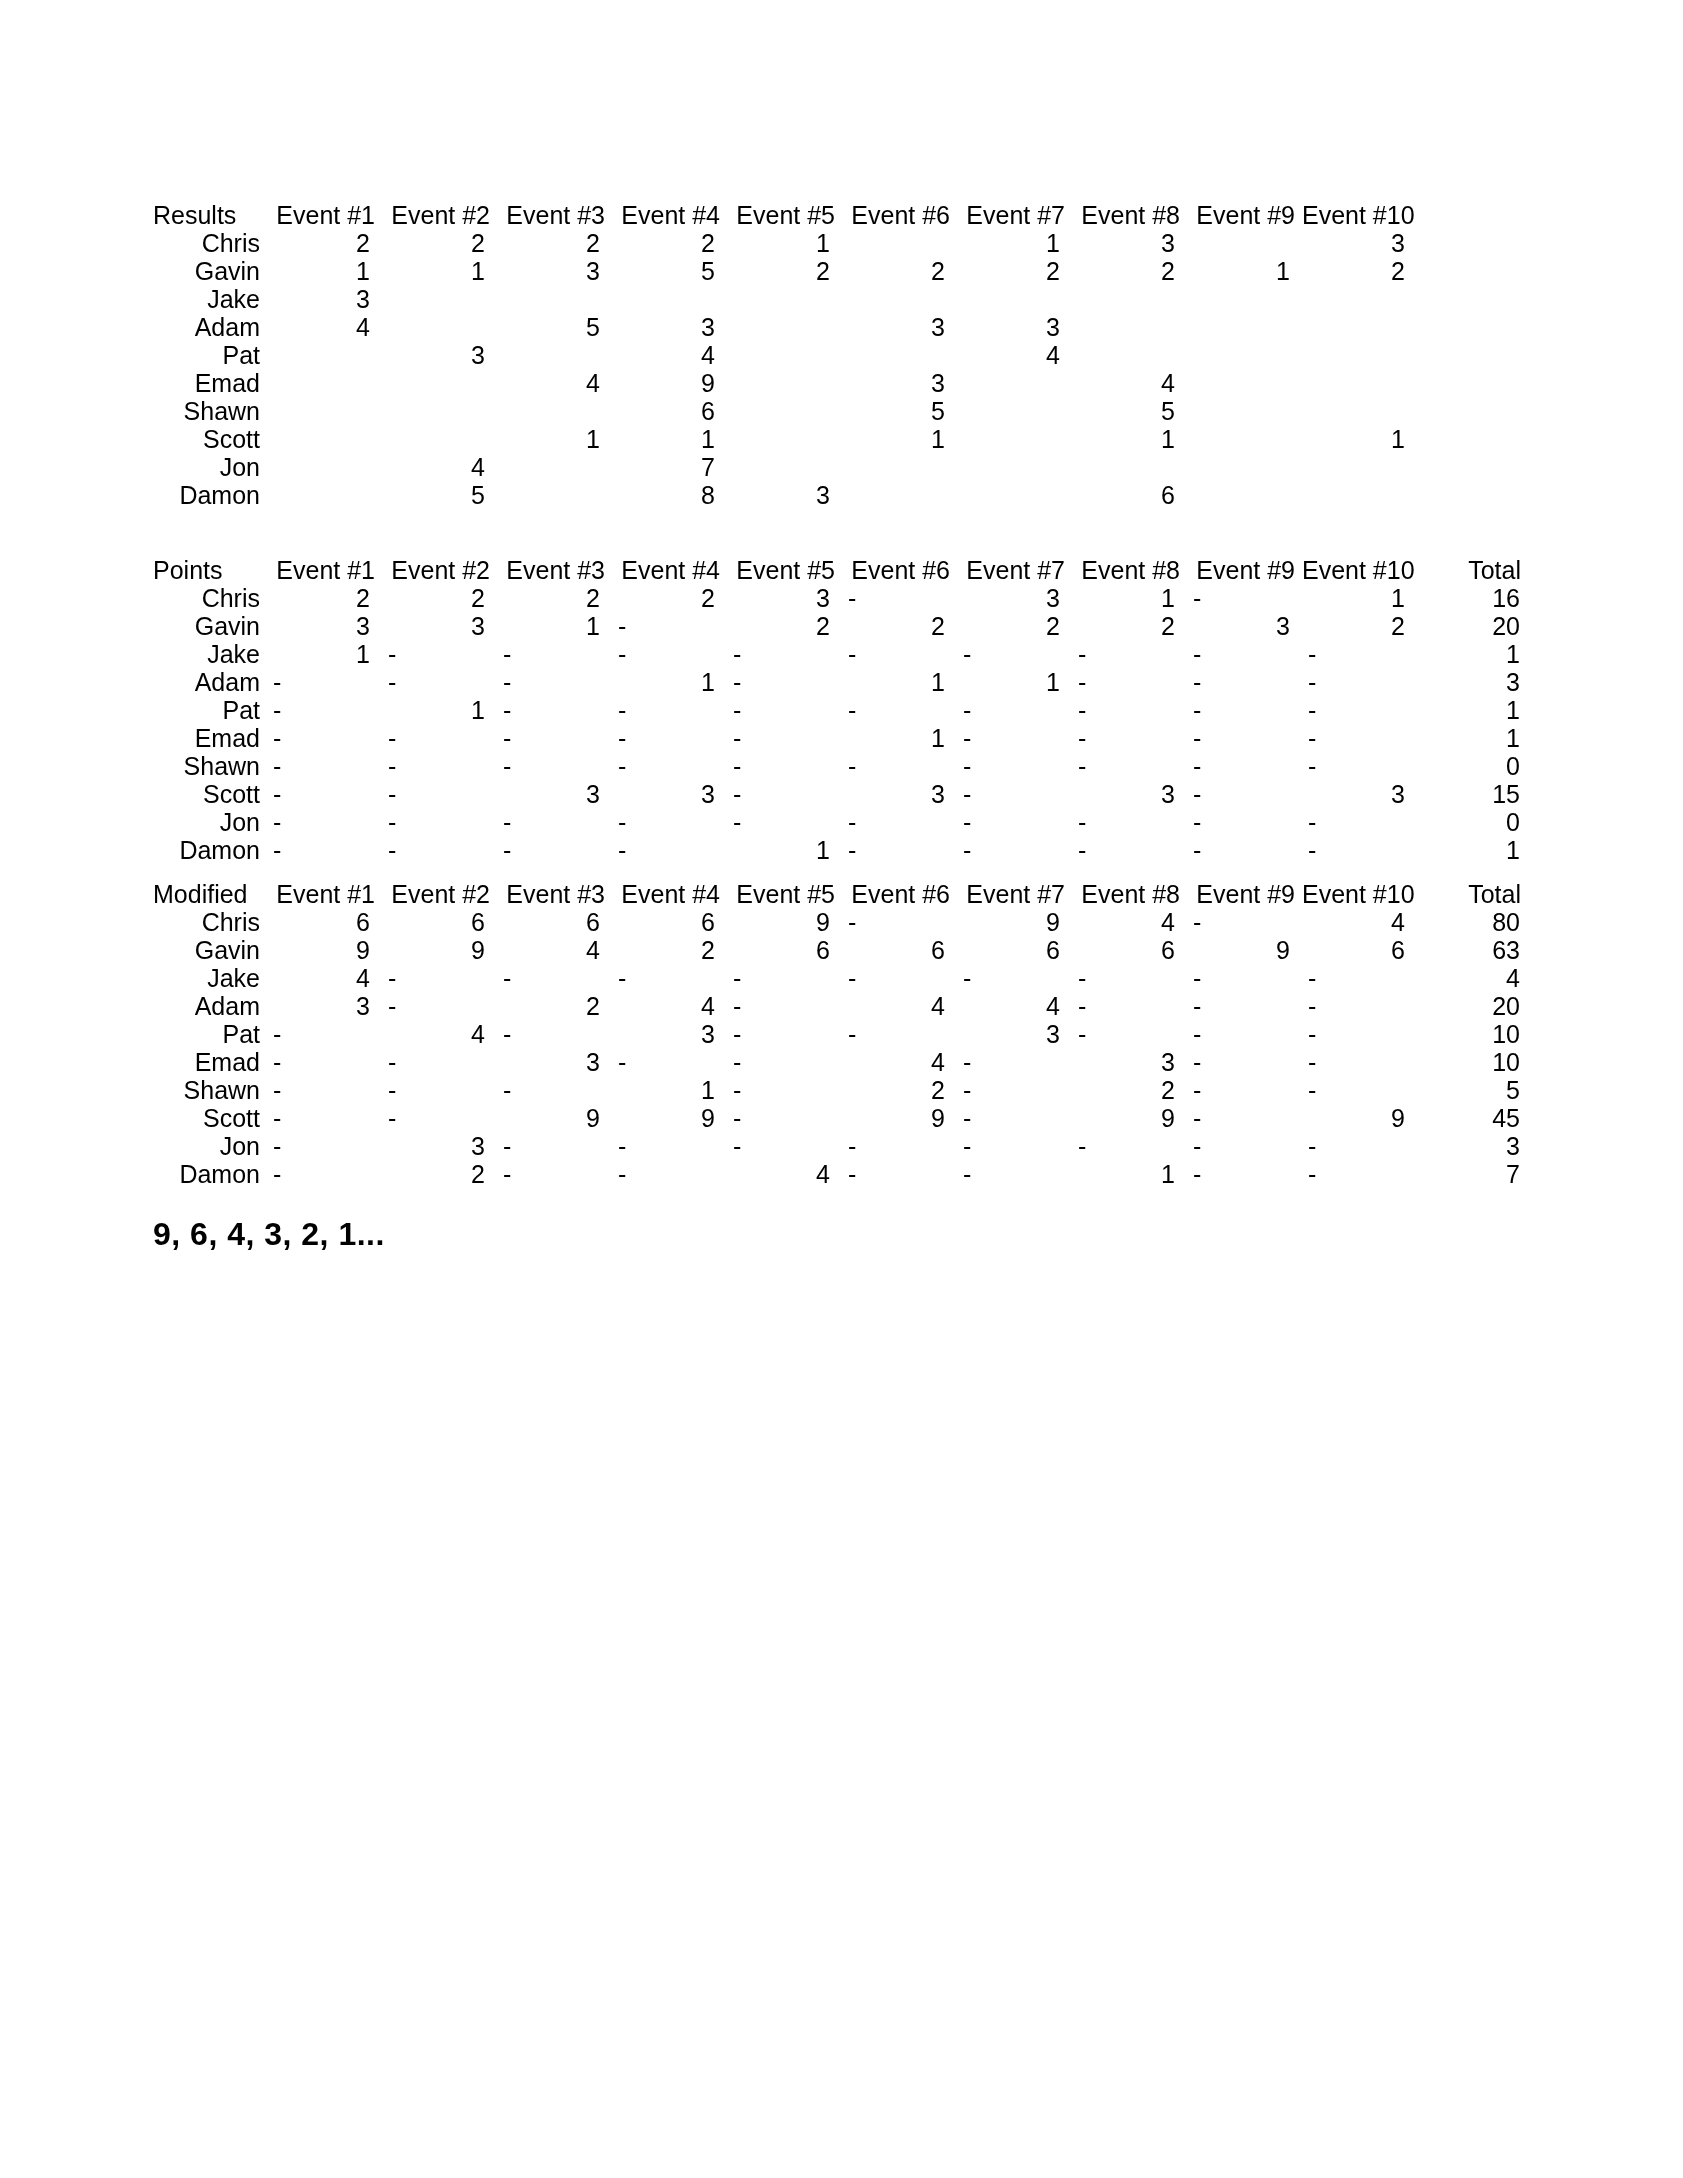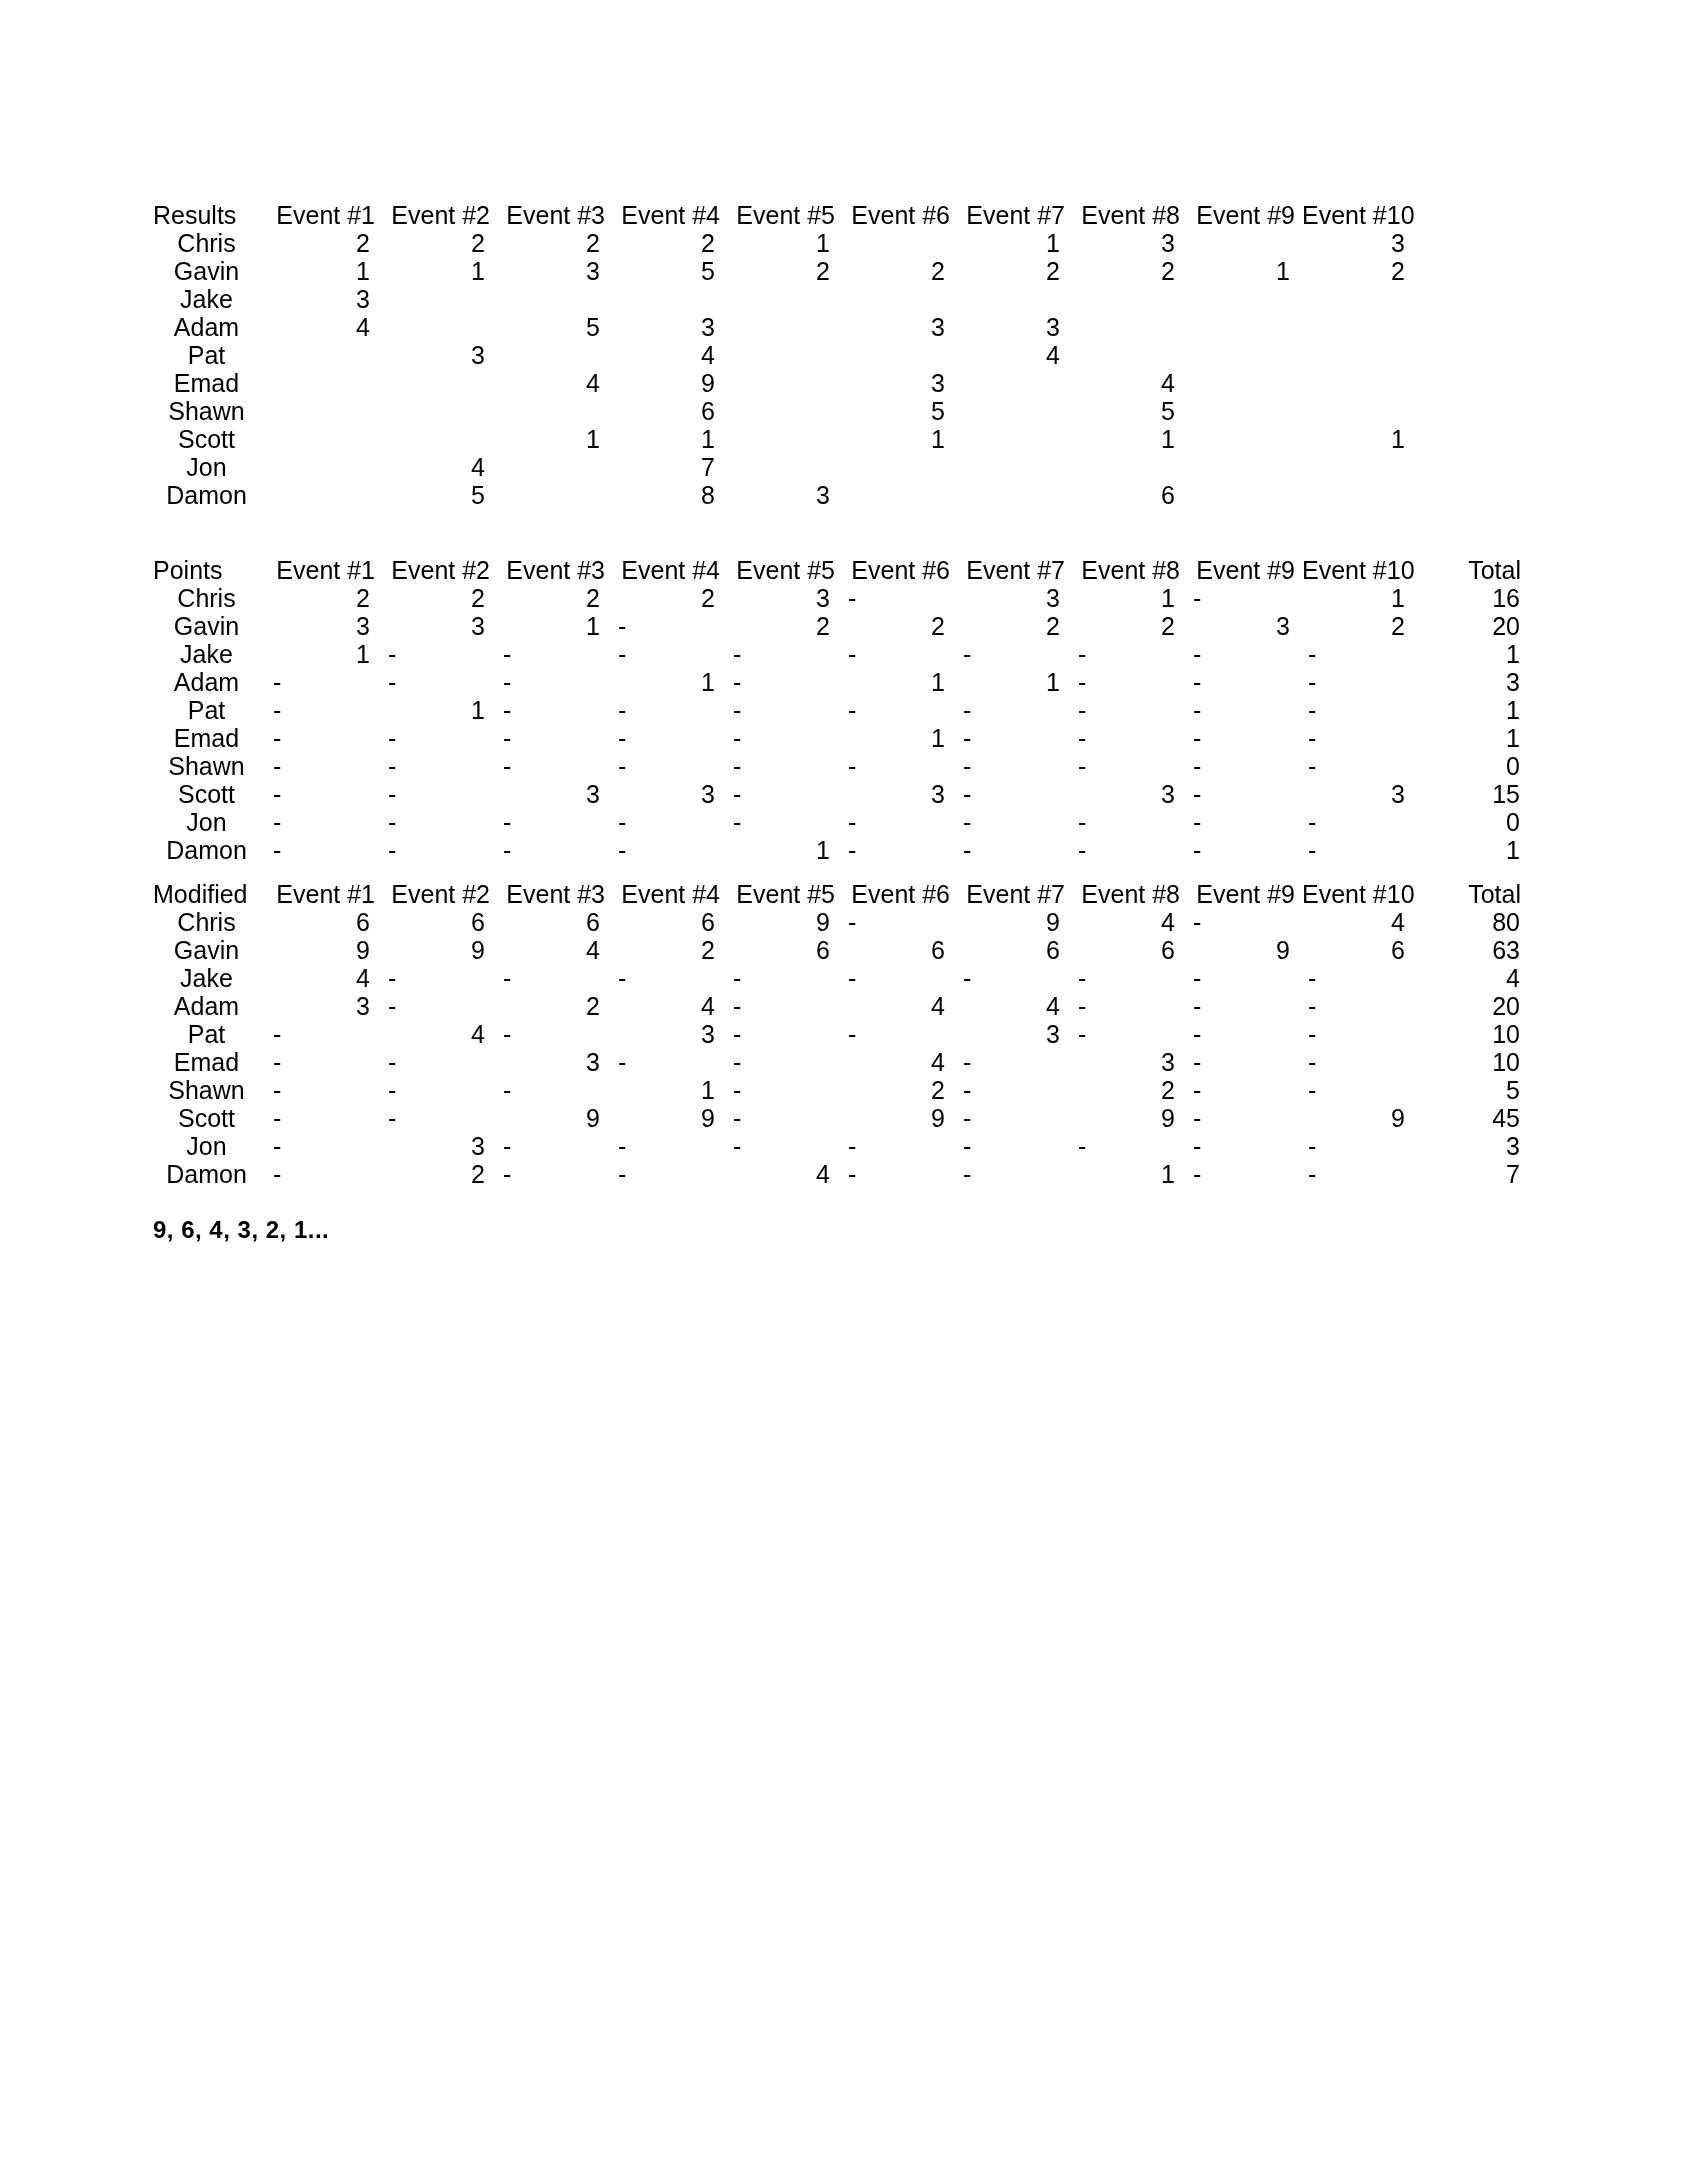--- a/index.html
+++ b/index.html
@@ -21,29 +21,29 @@
   #tbl-results{top:201px;}
   #tbl-points{top:556px;}
   #tbl-modified{top:880px;}
   .cell{
     height:28px;
     line-height:28px;
     white-space:nowrap;
   }
   .c-title{text-align:left;}
   .c-head{text-align:right;padding-left:7px;}
-  .c-name{text-align:center;}
+  .c-name{text-align:right;}
   .c-num{text-align:right;padding-right:5px;}
   .c-dash{text-align:left;padding-left:13px;}
   .c-total{padding-right:1px;}
   .footer-note{
     position:absolute;
     left:153px;
     top:1216px;
-    font-size:24px;
+    font-size:32px;
     font-weight:bold;
     letter-spacing:0.5px;
   }
 </style>
 </head>
 <body>
 
 <div class="sheet">
   <div class="tbl" id="tbl-results">
       <div class="cell c-title">Results</div>

